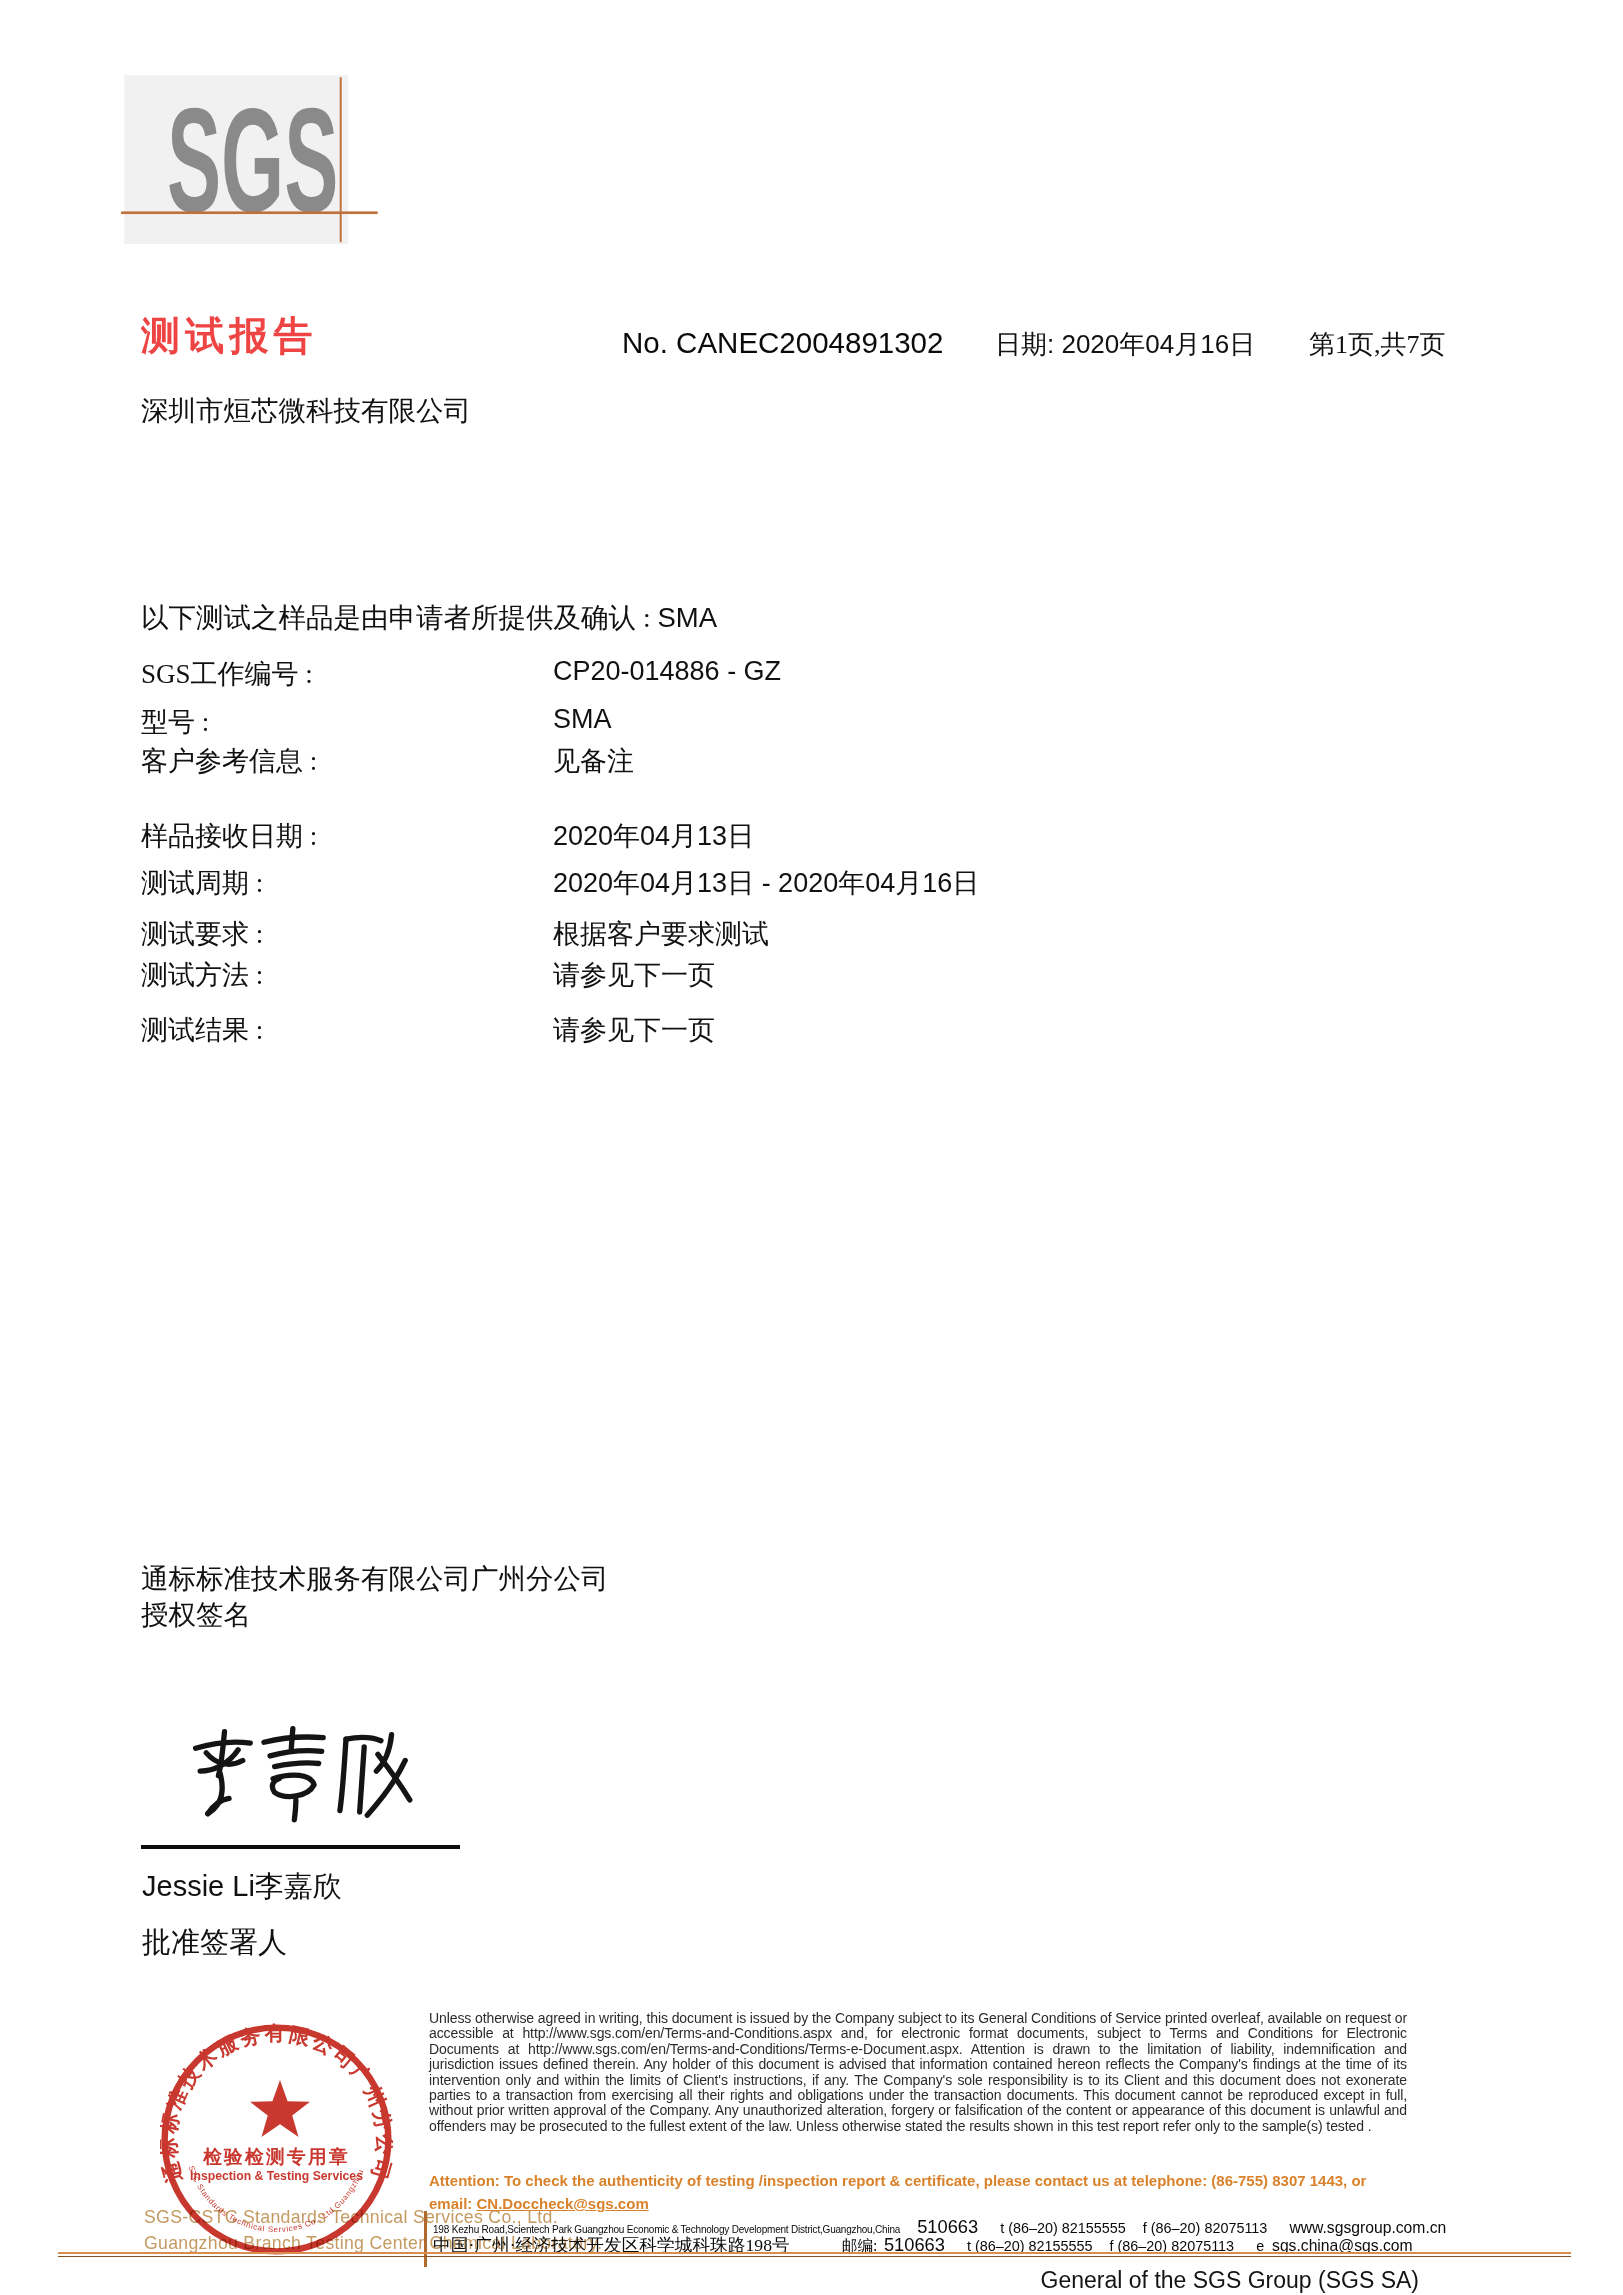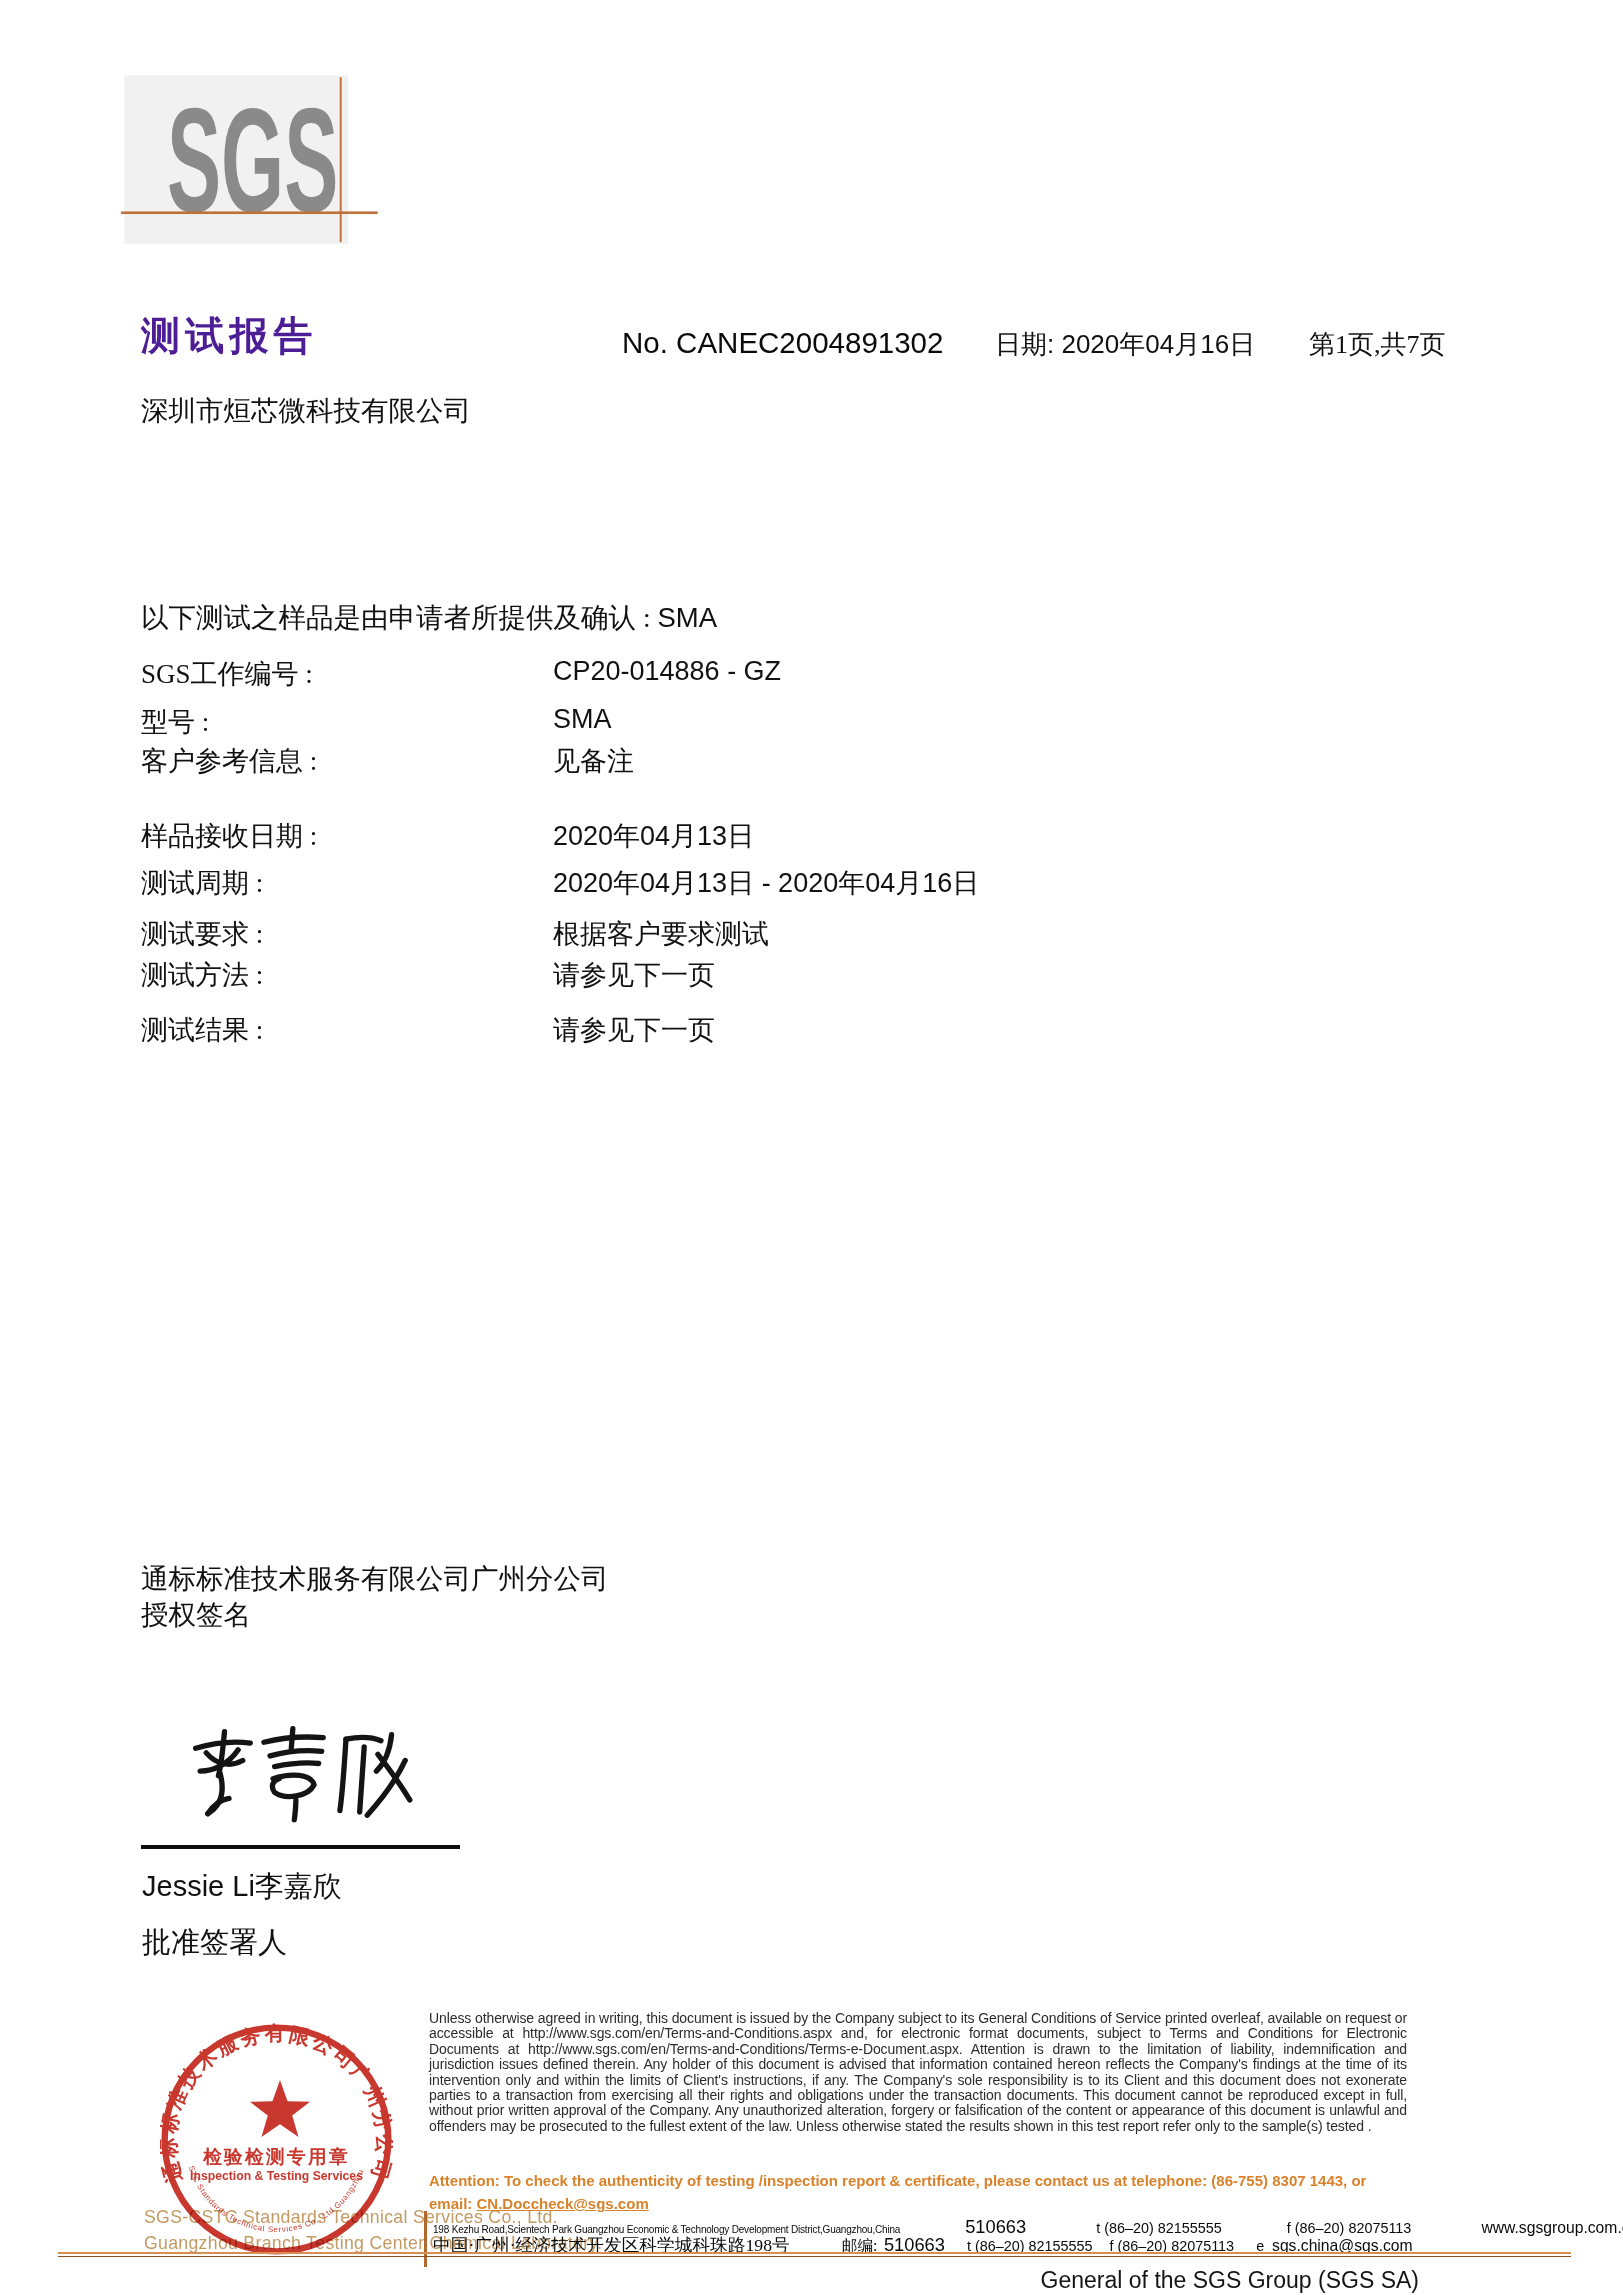--- a/index.html
+++ b/index.html
@@ -8,21 +8,21 @@
     overflow:hidden;
     font-family:"Liberation Sans","DejaVu Sans",sans-serif;
     color:#111;
   }
   .abs{position:absolute;}
   .cjk{font-family:"Liberation Serif","DejaVu Serif",serif;}
   .sans{font-family:"Liberation Sans","DejaVu Sans",sans-serif;}
   .nowrap{white-space:nowrap;text-align:center;}
 
   
-  .report-title{left:141px;top:309px;font-size:39px;font-weight:bold;letter-spacing:5.2px;color:#4c1d95;}
+  .report-title{left:141px;top:309px;font-size:39px;font-weight:bold;letter-spacing:5.2px;color:#ef4444;}
   .report-no{left:578px;top:326px;font-size:29.5px;color:#0a0a0a;margin-left:44px;}
   .report-date{left:995px;top:327px;font-size:26px;}
   .page-ind{left:1309px;top:327px;font-size:26px;}
 
   
   .appl-name{left:141px;top:393px;font-size:27.5px;}
   .appl-addr{left:141px;top:437px;font-size:27.5px;}
 
   
   .statement{left:141px;top:600px;font-size:27.5px;}
@@ -44,21 +44,21 @@
   .gold2{left:144px;top:2233px;font-size:17.7px;color:#c49a62;letter-spacing:0.3px;}
 
   
   .legal{left:429px;top:2011px;width:978px;font-size:14px;line-height:15.4px;
          text-align:justify;color:#2b2b2b;letter-spacing:-0.1px;}
   .attention{left:429px;top:2169px;width:978px;font-size:15px;line-height:23px;
              font-weight:bold;color:#d9822b;}
   .attention .mail{text-decoration:underline;}
   .addr-bar{left:424px;top:2211px;width:2.6px;height:56px;background:#b06a2e;}
   .addr-row{left:433px;width:1152px;display:flex;align-items:baseline;white-space:nowrap;color:#0a0a0a;}
-  .addr-en{top:2216px;gap:48px;}
+  .addr-en{top:2216px;}
   .addr-cn{top:2233px;}
   .a-en-street{font-size:10px;letter-spacing:-0.2px;}
   .a-postal{font-size:18.3px;margin-left:17px;}
   .a-tel{font-size:14.4px;margin-left:22px;}
   .a-fax{font-size:14.4px;margin-left:17px;}
   .a-web{font-size:15.7px;margin-left:22px;}
   .a-cn-street{font-size:17.7px;}
   .a-plabel{font-size:15.7px;margin-left:52px;}
   .a-postal2{font-size:18.3px;margin-left:6.5px;}
   .a-elabel{font-size:14.4px;margin-left:22px;}

